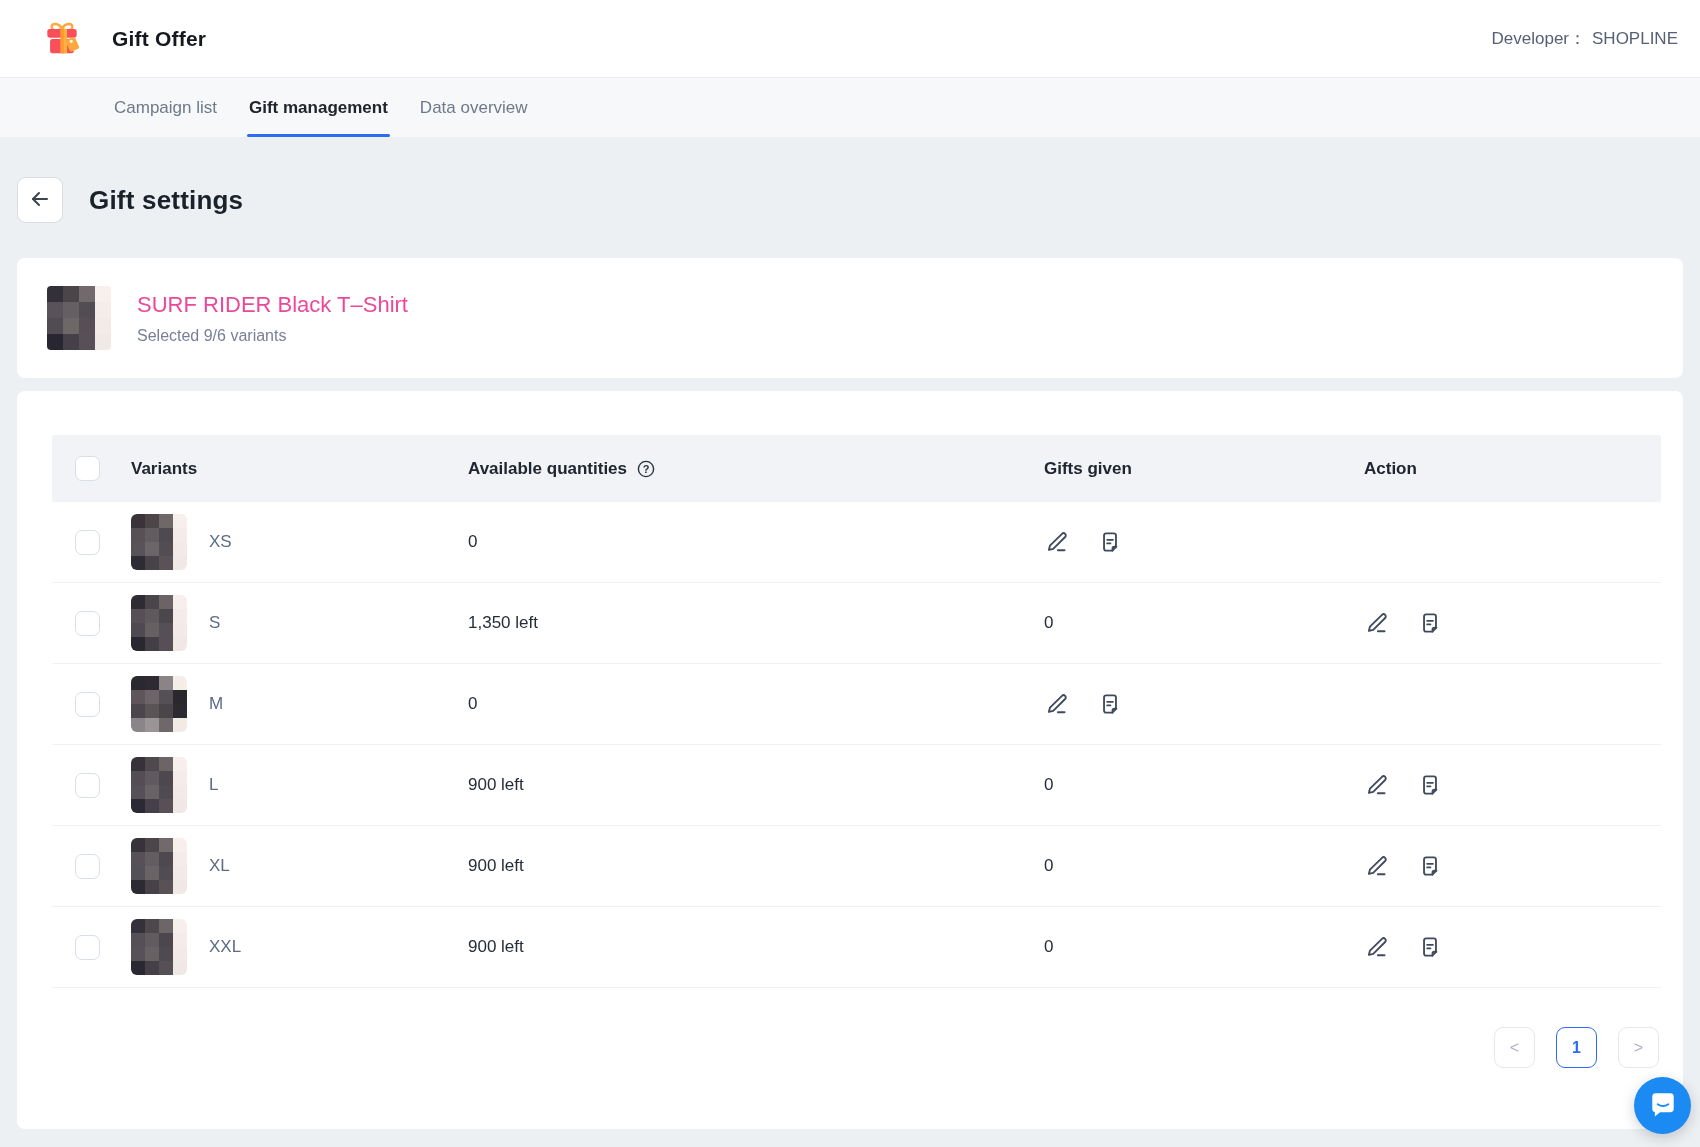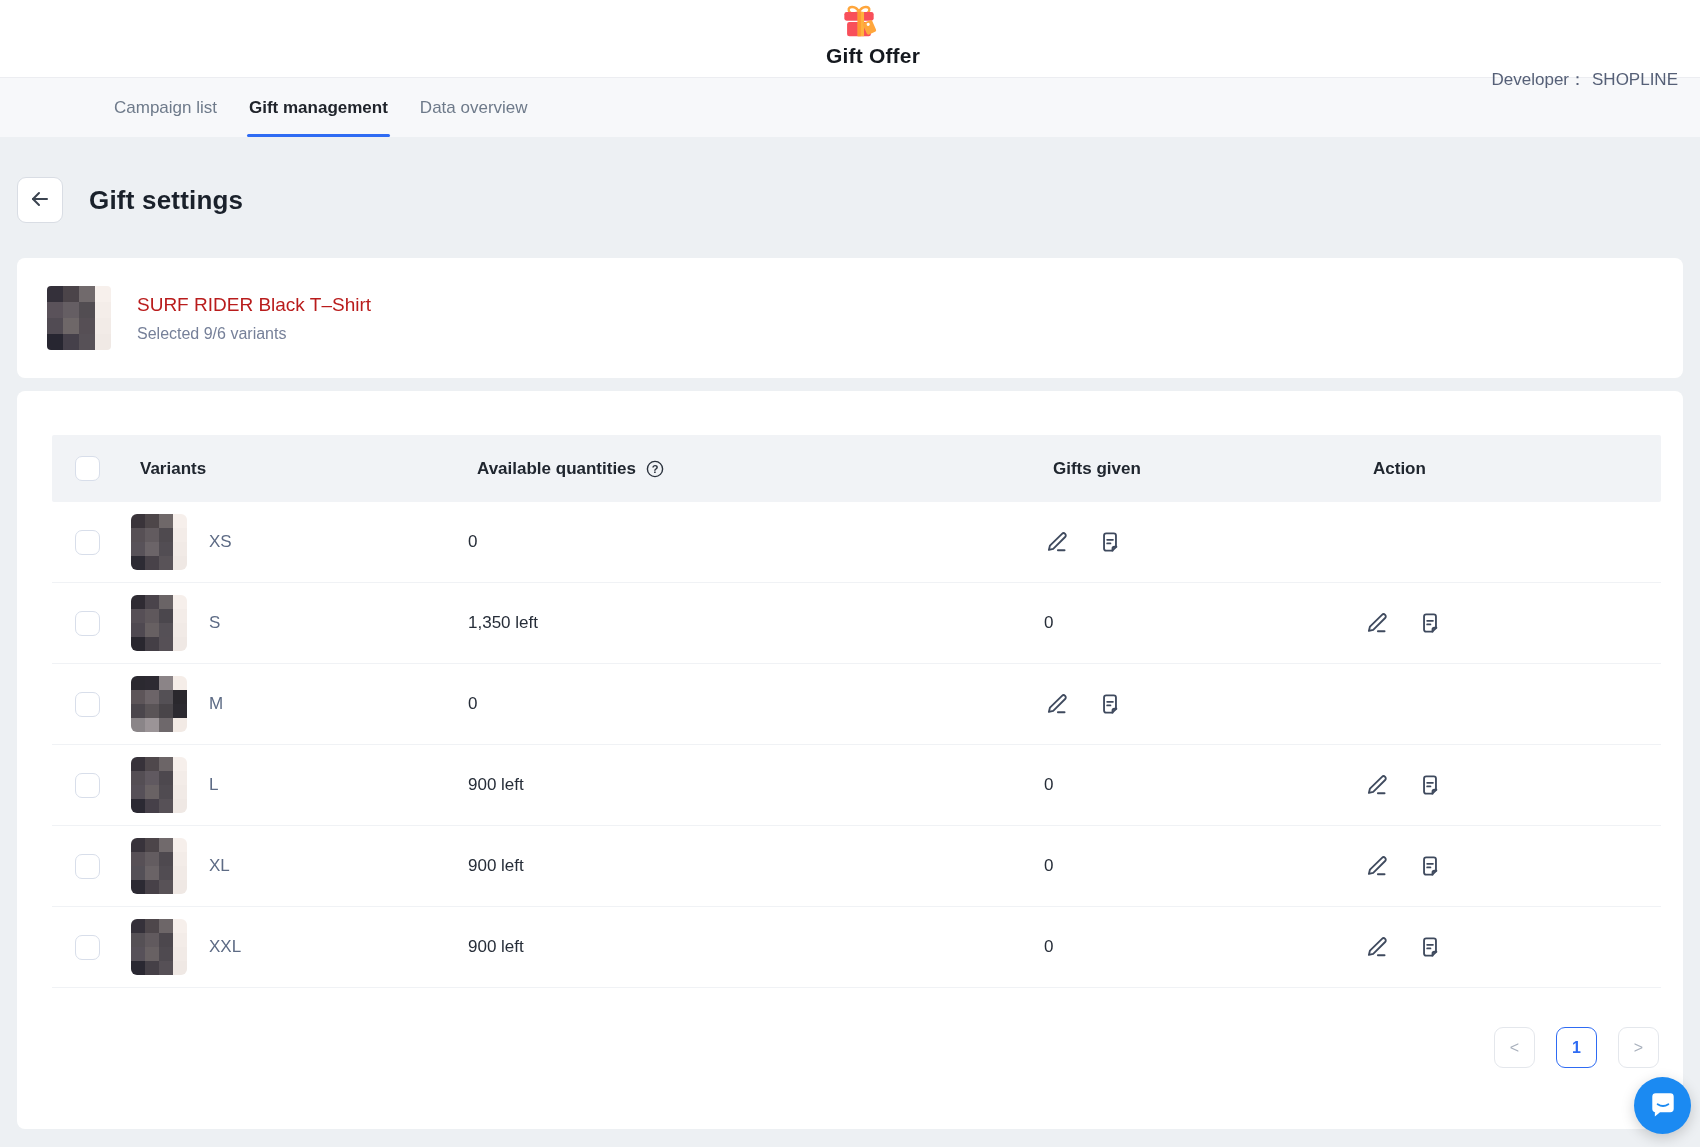--- a/index.html
+++ b/index.html
@@ -7,21 +7,21 @@
   body {
     font-family:"Liberation Sans", sans-serif;
     background:#edf0f3;
     position:relative;
     overflow:hidden;
     color:#1f2530;
   }
   
   .topbar {
     height:78px; background:#ffffff; display:flex; align-items:center;
-    padding:0 22px 0 40px; border-bottom:1px solid #ecedf1;flex-direction:column;
+    padding:0 22px 0 40px; border-bottom:1px solid #ecedf1;
   }
   .gift-icon { width:44px; height:44px; flex:0 0 auto; }
   .app-title { font-size:21px; font-weight:700; color:#15191f; margin-left:28px; letter-spacing:.2px; }
   .dev { margin-left:auto; font-size:17px; color:#566077; display:flex; align-items:center; gap:6px; }
   
   .tabbar {
     height:59px; background:#f7f8fa; display:flex; align-items:stretch;
     padding-left:112px; gap:28px;
   }
   .tab {
@@ -41,36 +41,36 @@
     border-radius:9px; display:flex; align-items:center; justify-content:center;
     cursor:pointer;
   }
   .page-title { font-size:26px; font-weight:700; color:#1a212b; margin-left:26px; letter-spacing:.2px; }
 
   .card { background:#fff; border-radius:8px; }
   .product-card { margin-top:35px; height:120px; display:flex; align-items:center; padding:0 30px; }
   .mosaic { display:grid; grid-template-columns:repeat(4,1fr); grid-template-rows:repeat(4,1fr); overflow:hidden; }
   .product-thumb { width:64px; height:64px; border-radius:4px; flex:0 0 auto; }
   .product-info { margin-left:26px; display:flex; flex-direction:column; gap:9px; }
-  .product-name { font-size:19px; color:#b91c1c; }
+  .product-name { font-size:22px; color:#ec4899; }
   .product-sub { font-size:16px; color:#768099; }
 
   .main-card { margin-top:13px; height:738px; padding-top:44px; }
   .table { margin:0 22px 0 35px; }
   .tgrid { display:grid; grid-template-columns:79px 337px 576px 320px 1fr; align-items:center; }
   .thead {
     background:#f1f3f6; height:67px; border-radius:2px;
     font-size:17px; font-weight:700; color:#20262f;
   }
   .cell-check { padding-left:23px; display:flex; align-items:center; }
   .checkbox {
     width:25px; height:25px; background:#fff; border:1px solid #d8deea;
     border-radius:7px; cursor:pointer;
   }
-  .col-head { display:flex; align-items:center; gap:9px;margin-left:9px; }
+  .col-head { display:flex; align-items:center; gap:9px; }
   .help { width:20px; height:20px; display:inline-flex; cursor:pointer; }
   .trow { height:81px; border-bottom:1px solid #f0f2f5; font-size:17px; color:#262d38; }
   .variant-cell { display:flex; align-items:center; gap:22px; }
   .variant-thumb { width:56px; height:56px; border-radius:6px; flex:0 0 auto; }
   .variant-label { color:#5d6b85; }
   .action-cell { display:flex; align-items:center; gap:27px; }
   .icon-btn {
     width:26px; height:26px; background:none; border:none; padding:0;
     cursor:pointer; color:#3f4a5e; display:flex; align-items:center; justify-content:center;
   }

